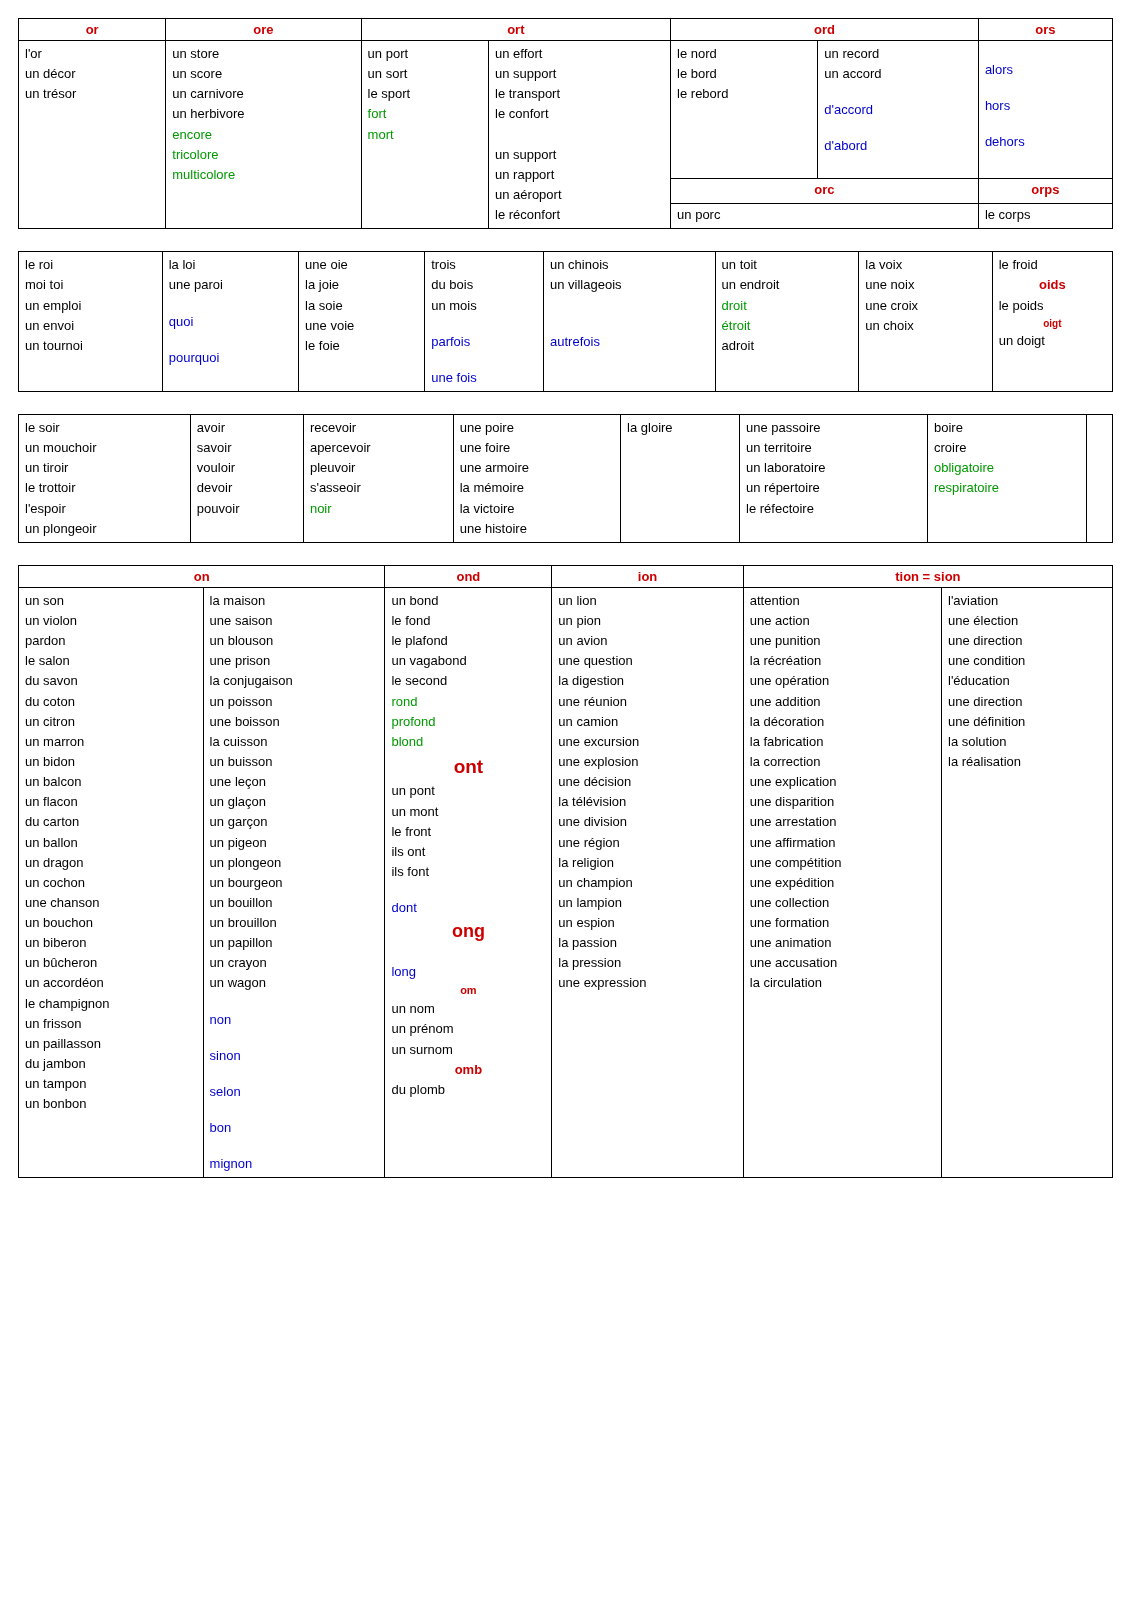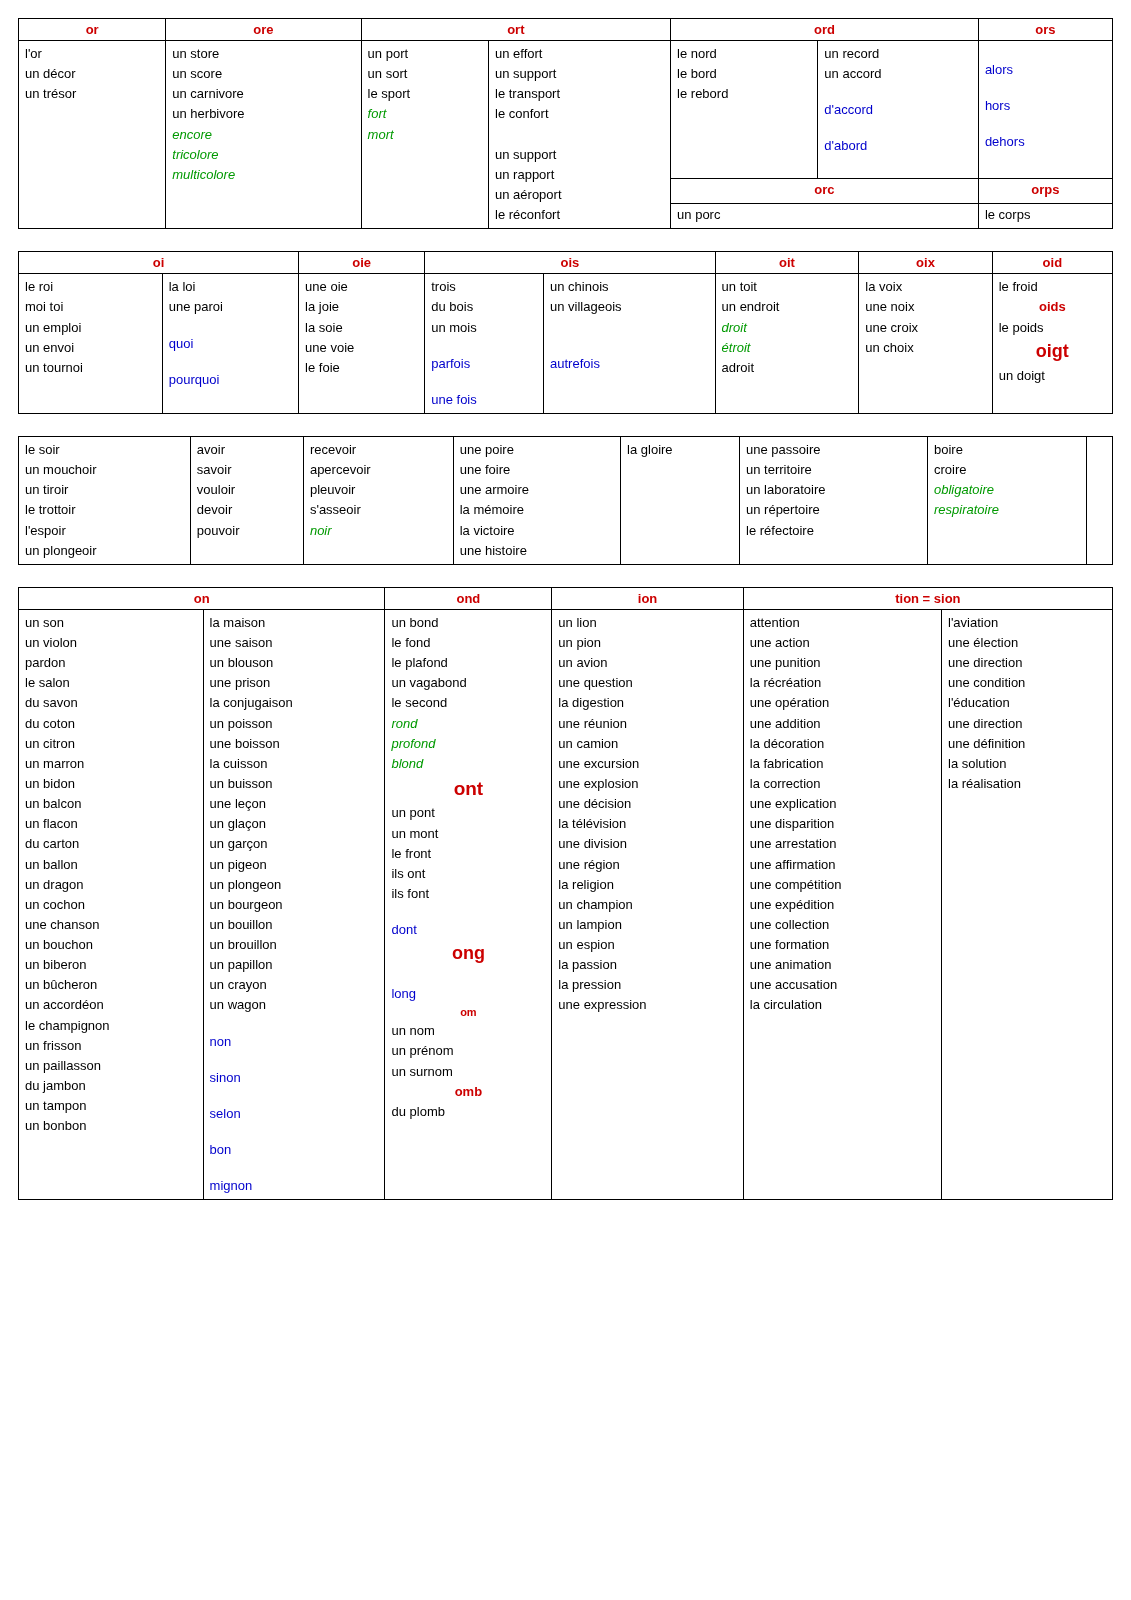--- a/index.html
+++ b/index.html
@@ -23,21 +23,21 @@
       border: 1px solid #000;
       padding: 3px 6px;
       vertical-align: top;
     }
     .header-cell {
       text-align: center;
       font-weight: bold;
       color: #cc0000;
       font-style: normal;
     }
-    .green { color: #009900; font-style: italic; }
+    .green { color: #009900; }
     .blue { color: #0000cc; margin-top: 16px; }
     .italic { }
     .cell-content { line-height: 1.55; }
   </style>
 </head>
 <body>
 
 <div class="section">
 <table>
   <tbody>
@@ -124,28 +124,20 @@
       <div>le corps</div>
     </td>
   </tr>
 </tbody>
     </table>
 </div>
 
 <div class="section">
 <table>
   <tbody>
-        <tr>
-    <td class="header-cell" colspan="2"><span>oi</span></td>
-    <td class="header-cell"><span>oie</span></td>
-    <td class="header-cell" colspan="2"><span>ois</span></td>
-    <td class="header-cell"><span>oit</span></td>
-    <td class="header-cell"><span>oix</span></td>
-    <td class="header-cell"><span>oid</span></td>
-  </tr>
   <tr>
     <td>
       <div class="cell-content">
         <div>le roi</div>
         <div>moi toi</div>
         <div>un emploi</div>
         <div>un envoi</div>
         <div>un tournoi</div>
       </div>
     </td>
@@ -198,21 +190,21 @@
         <div>une noix</div>
         <div>une croix</div>
         <div class="italic">un choix</div>
       </div>
     </td>
     <td>
       <div class="cell-content">
         <div>le froid</div>
         <div class="header-cell" style="font-size:13px;">oids</div>
         <div>le poids</div>
-        <div class="header-cell" style="font-size:18px;">oigt</div>
+        <div class="header-cell" style="font-size:10px;">oigt</div>
         <div>un doigt</div>
       </div>
     </td>
   </tr>
 </tbody>
     </table>
 </div>
 
 <div class="section">
 <table>

